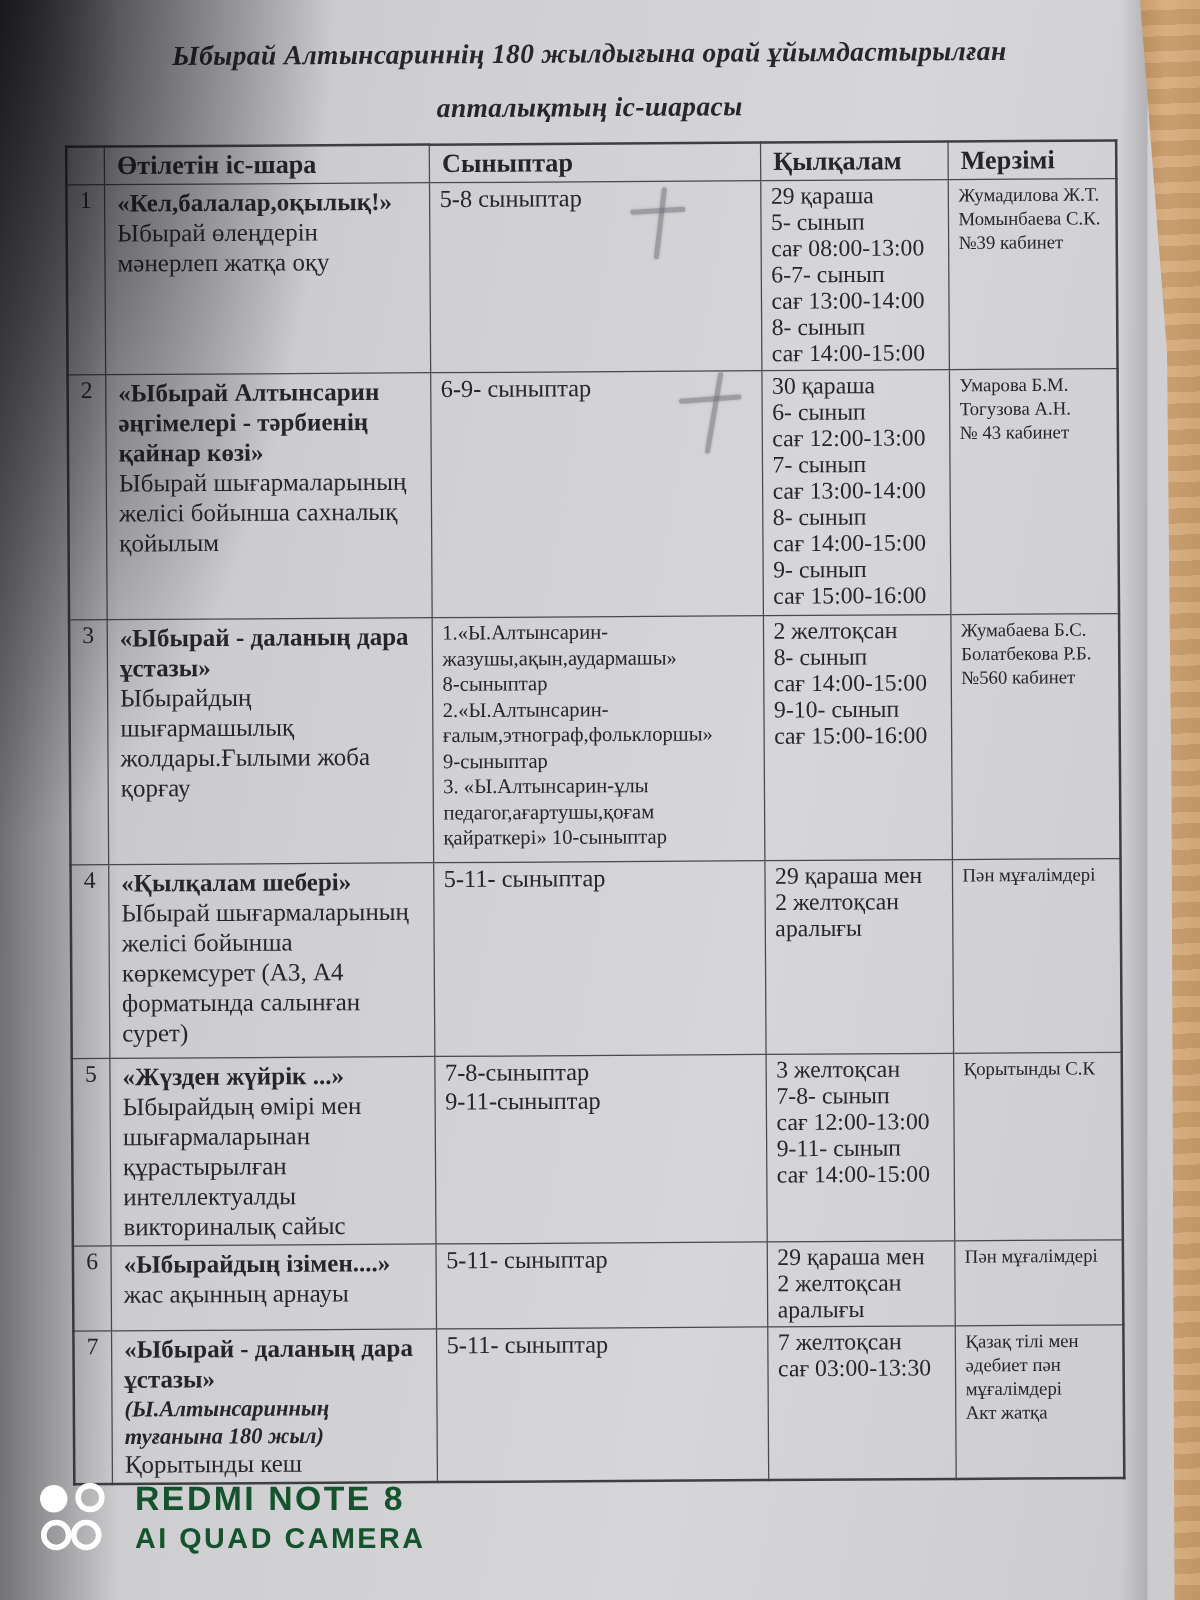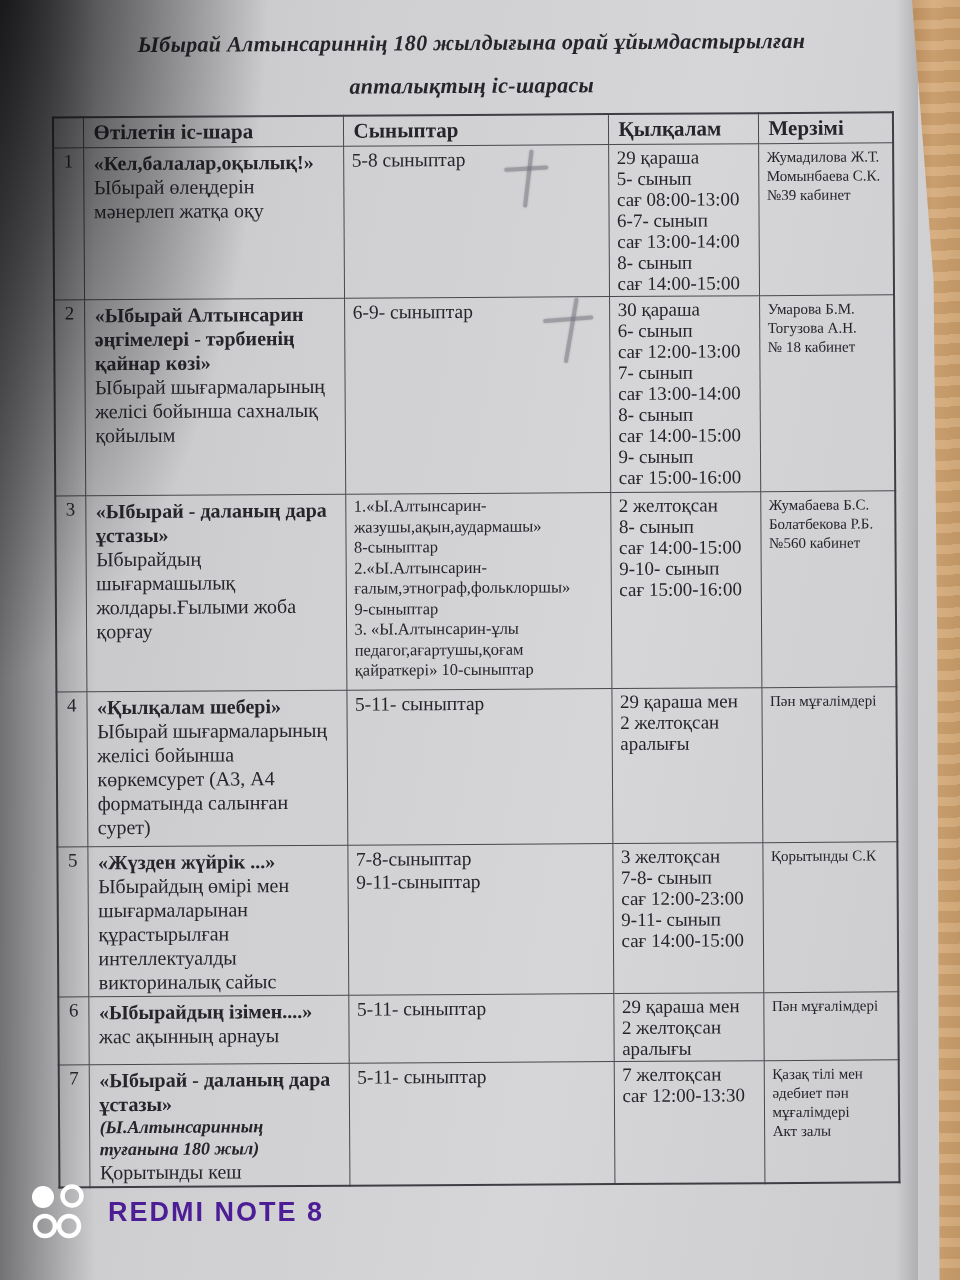--- a/index.html
+++ b/index.html
@@ -77,21 +77,21 @@
   .pencil-1 .v { left:22px; top:0; width:3.5px; height:58px; transform:rotate(7deg); }
   .pencil-1 .h { left:0; top:17px; width:44px; height:3.5px; transform:rotate(-3deg); }
   .pencil-2 { left:198px; top:0; width:50px; height:66px; }
   .pencil-2 .v { left:26px; top:0; width:3.5px; height:66px; transform:rotate(10deg); }
   .pencil-2 .h { left:0; top:20px; width:50px; height:3.5px; transform:rotate(-4deg); }
 
   
   .watermark {
     position:absolute; left:30px; top:1183px;
     display:flex; align-items:center; gap:20px;
-    color:#4c1d95; font-family:"Liberation Sans","DejaVu Sans",sans-serif;
+    color:#14532d; font-family:"Liberation Sans","DejaVu Sans",sans-serif;
   }
   .wm-icon { width:58px; height:58px; display:block; }
   .wm-text .wl1 { font-size:27px; font-weight:bold; letter-spacing:2px; line-height:32px; }
   .wm-text .wl2 { font-size:23px; font-weight:bold; letter-spacing:2px; line-height:30px; }
 </style>
 </head>
 <body>
 
 <div class="photo-bg"></div>
 <div class="paper-edge-curl"></div>
@@ -167,21 +167,21 @@
 7- сынып
 сағ 13:00-14:00
 8- сынып
 сағ 14:00-15:00
 9- сынып
 сағ 15:00-16:00</div>
           </td>
       <td class="c-resp">
             <div class="multiline">Умарова Б.М.
 Тогузова А.Н.
-№ 18  кабинет</div>
+№ 43  кабинет</div>
           </td>
     </tr>
 
     <tr class="r-3">
       <td class="c-num">3</td>
       <td class="c-event">
         <div class="ev-title">«Ыбырай - даланың дара ұстазы»</div>
         <div class="ev-desc">Ыбырайдың шығармашылық жолдары.Ғылыми жоба қорғау</div>
       </td>
       <td class="c-classes">
@@ -234,21 +234,21 @@
         <div class="ev-title">«Жүзден жүйрік ...»</div>
         <div class="ev-desc">Ыбырайдың өмірі мен шығармаларынан құрастырылған интеллектуалды викториналық сайыс</div>
       </td>
       <td class="c-classes">
         <div class="multiline">7-8-сыныптар
 9-11-сыныптар</div>
       </td>
       <td class="c-date">
             <div class="multiline">3 желтоқсан
 7-8- сынып
-сағ 12:00-23:00
+сағ 12:00-13:00
 9-11- сынып
 сағ 14:00-15:00</div>
           </td>
       <td class="c-resp">
             <div class="multiline">Қорытынды С.К</div>
           </td>
     </tr>
 
     <tr class="r-6">
       <td class="c-num">6</td>
@@ -274,39 +274,40 @@
       <td class="c-event">
         <div class="ev-title">«Ыбырай - даланың дара ұстазы»</div>
         <div class="ev-sub">(Ы.Алтынсаринның туғанына 180 жыл)</div>
         <div class="ev-desc">Қорытынды кеш</div>
       </td>
       <td class="c-classes">
         <div class="multiline">5-11- сыныптар</div>
       </td>
       <td class="c-date">
             <div class="multiline">7 желтоқсан
-сағ 12:00-13:30</div>
+сағ 03:00-13:30</div>
           </td>
       <td class="c-resp">
             <div class="multiline">Қазақ тілі мен
 әдебиет пән
 мұғалімдері
-Акт залы</div>
+Акт жатқа</div>
           </td>
     </tr>
   </tbody>
     </table>
 </div>
 
 <div class="shadow-left"></div>
 <div class="shadow-corner"></div>
 
 <div class="watermark">
   <svg class="wm-icon" viewBox="0 0 58 58">
     <circle cx="13" cy="14" r="11" fill="#ffffff"></circle>
     <circle cx="42" cy="13" r="9.5" fill="none" stroke="#ffffff" stroke-width="4.5"></circle>
     <circle cx="15" cy="43" r="10" fill="none" stroke="#ffffff" stroke-width="4.5"></circle>
     <circle cx="39" cy="43" r="10" fill="none" stroke="#ffffff" stroke-width="4.5"></circle>
   </svg>
   <div class="wm-text">
     <div class="wl1">REDMI NOTE 8</div>
+    <div class="wl2">AI QUAD CAMERA</div>
   </div>
 </div>
 
 </body></html>

